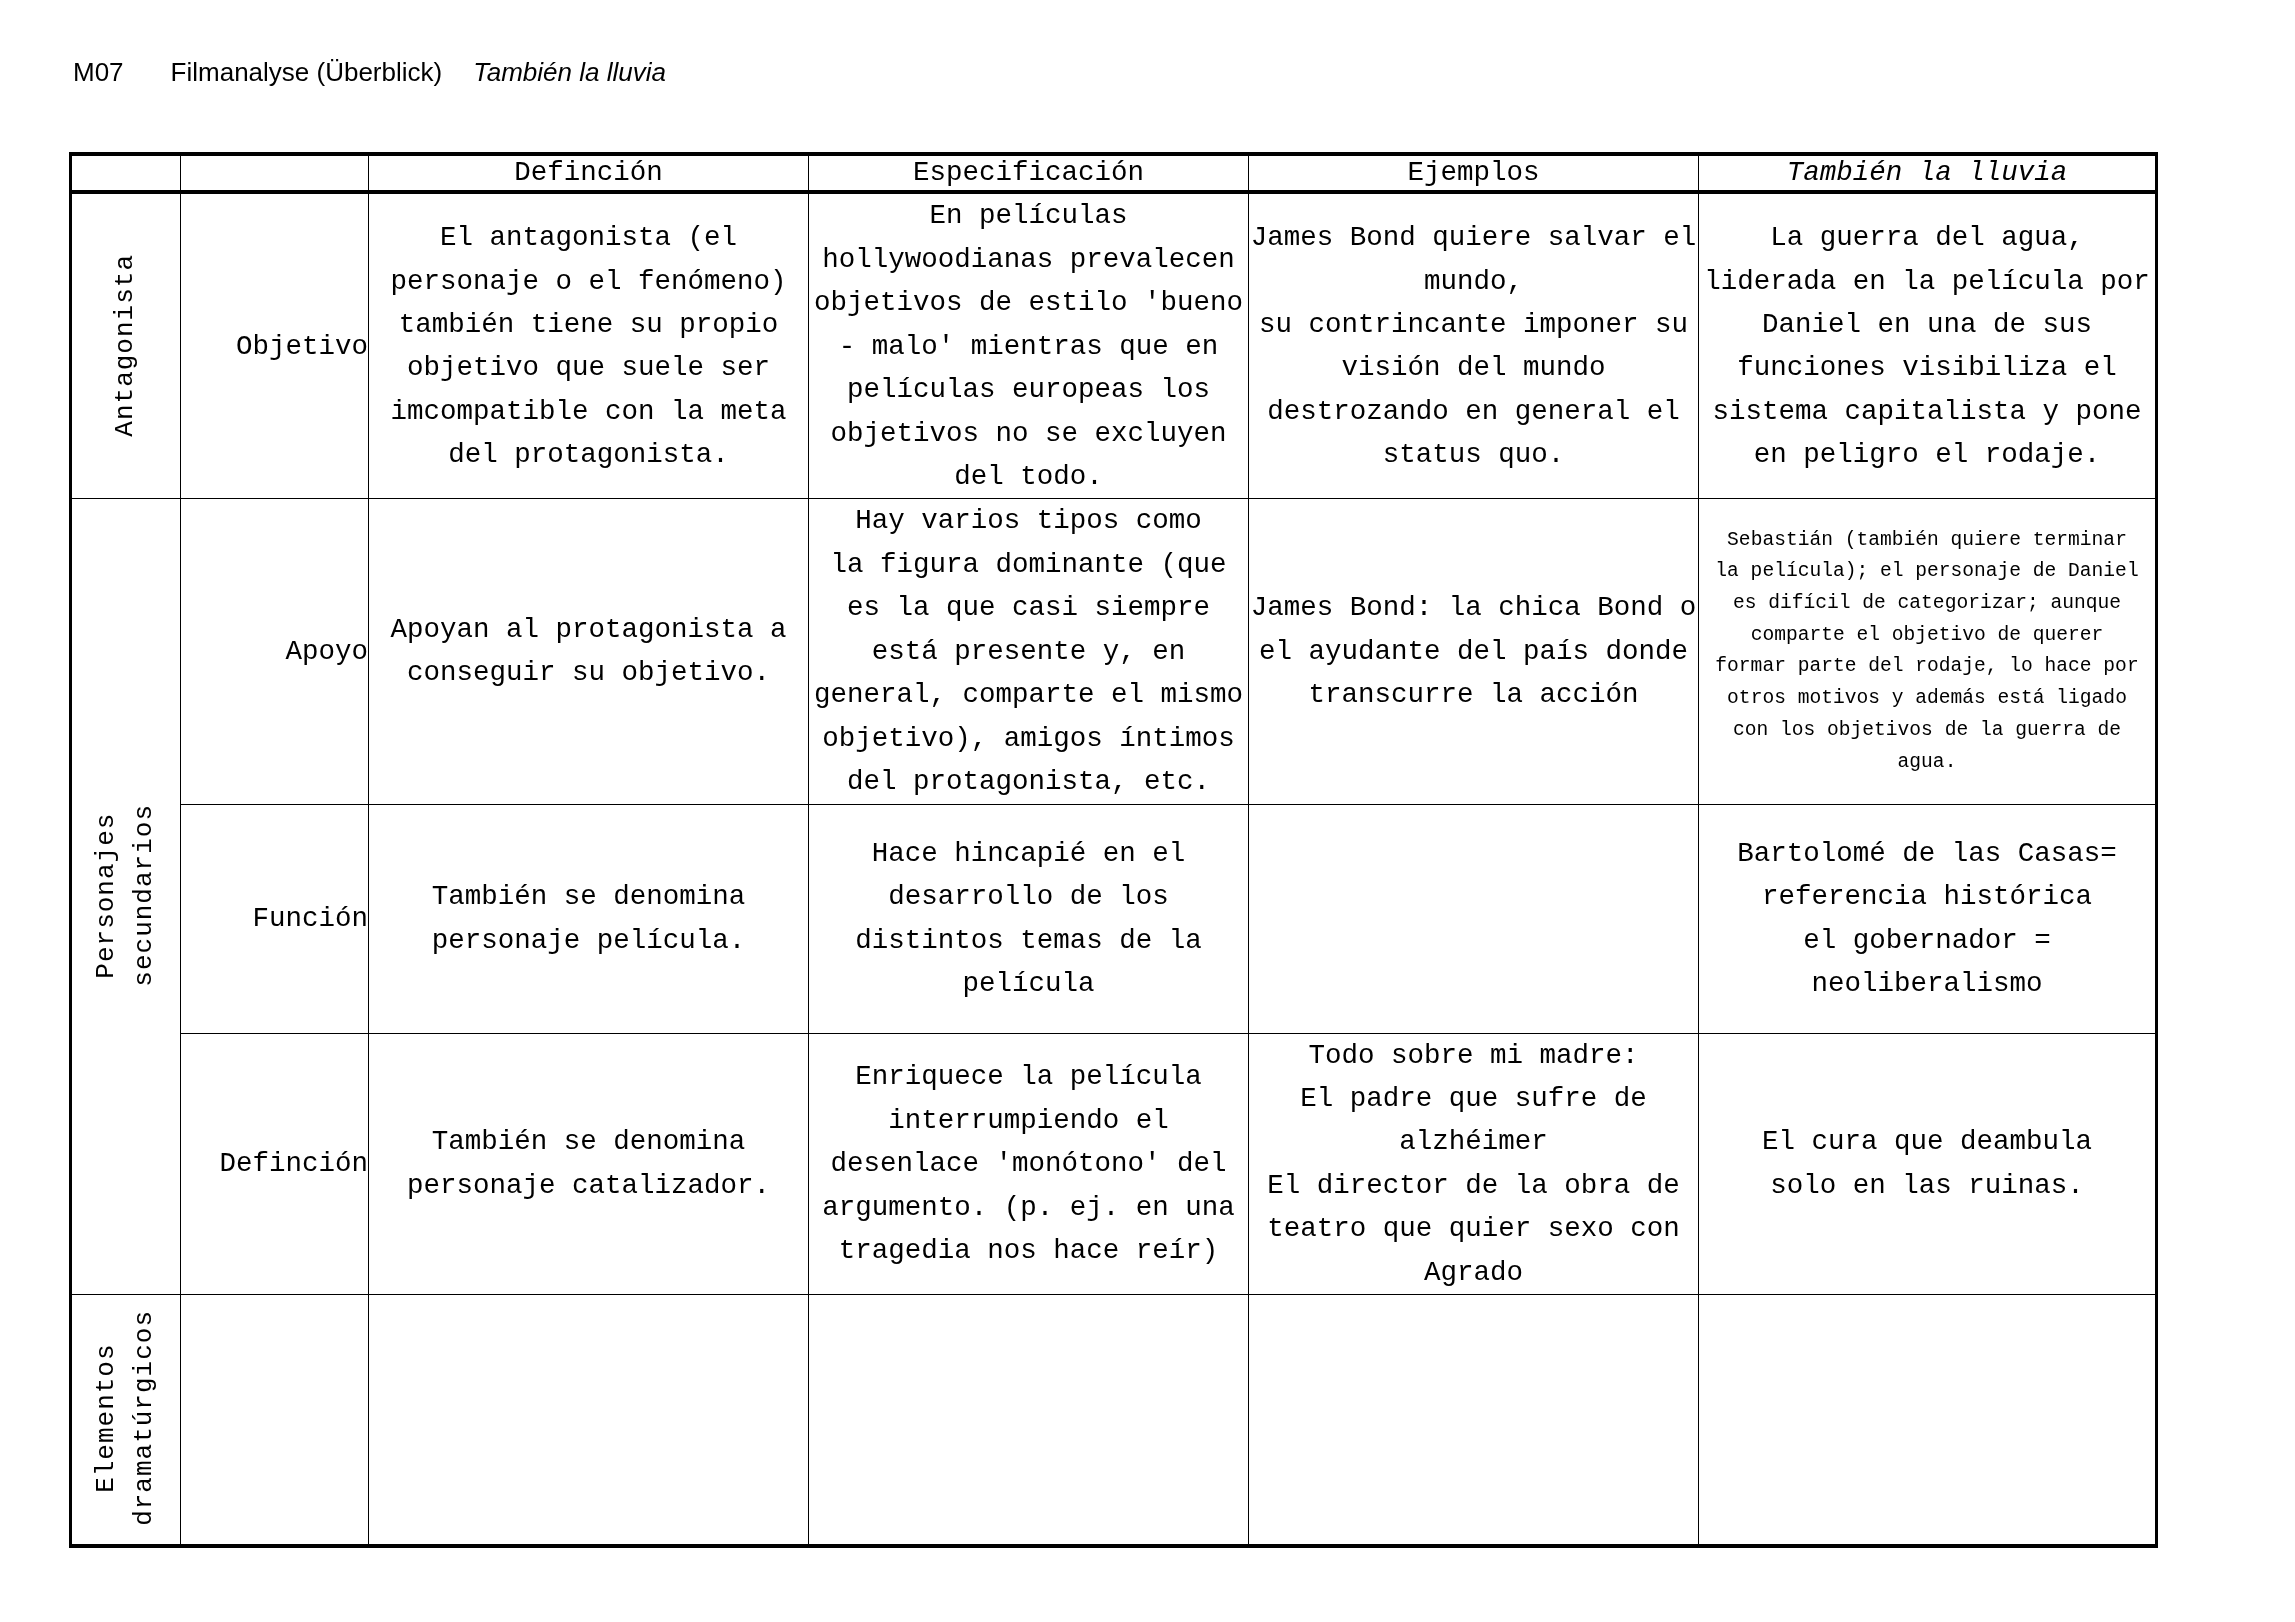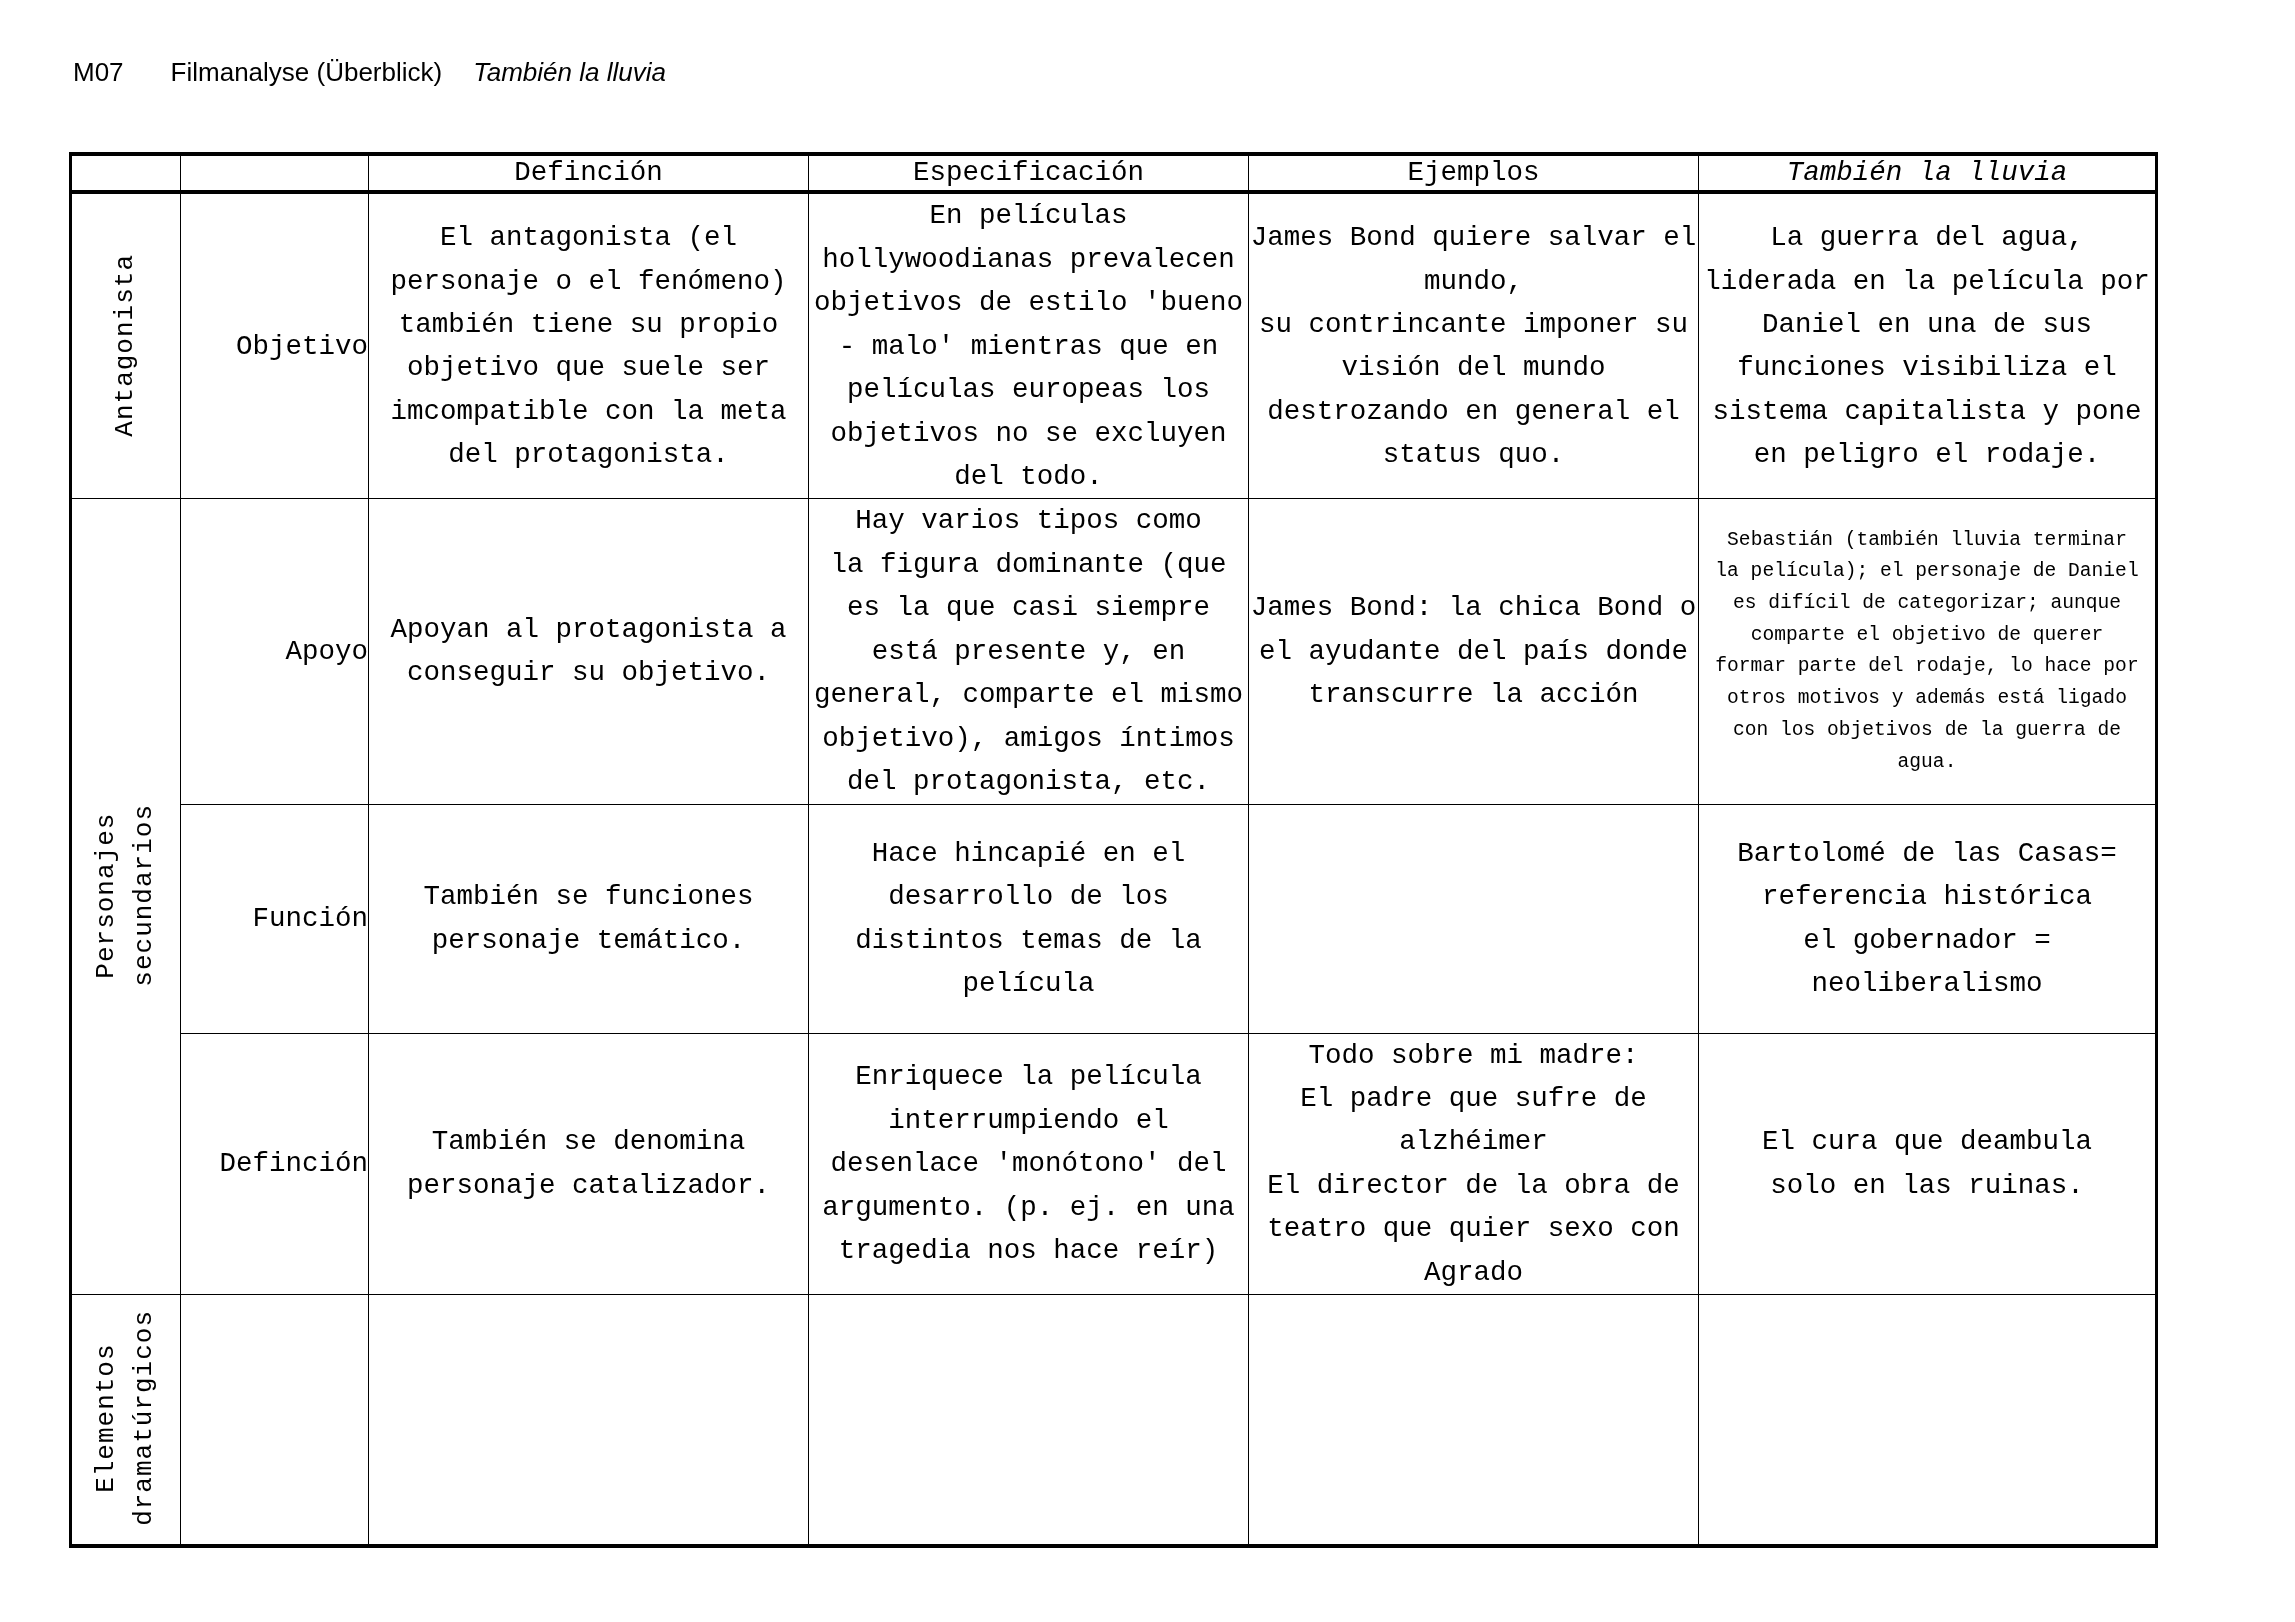--- a/index.html
+++ b/index.html
@@ -172,26 +172,26 @@
         <tr class="row-apoyo">
           <td class="cat-cell" rowspan="3">
             <span class="cat-rot">Personajes
 secundarios</span>
           </td>
           <td class="sub-cell">Apoyo</td>
           <td class="body-cell">Apoyan al protagonista a conseguir su objetivo.</td>
           <td class="body-cell">Hay varios tipos como
 la figura dominante (que es la que casi siempre está presente y, en general, comparte el mismo objetivo), amigos íntimos del protagonista, etc.</td>
           <td class="body-cell">James Bond: la chica Bond o el ayudante del país donde transcurre la acción</td>
-          <td class="body-cell small">Sebastián (también lluvia terminar la película); el personaje de Daniel es difícil de categorizar; aunque comparte el objetivo de querer formar parte del rodaje, lo hace por otros motivos y además está ligado con los objetivos de la guerra de agua.</td>
+          <td class="body-cell small">Sebastián (también quiere terminar la película); el personaje de Daniel es difícil de categorizar; aunque comparte el objetivo de querer formar parte del rodaje, lo hace por otros motivos y además está ligado con los objetivos de la guerra de agua.</td>
         </tr>
 
         <tr class="row-funcion">
           <td class="sub-cell">Función</td>
-          <td class="body-cell">También se funciones personaje temático.</td>
+          <td class="body-cell">También se denomina personaje película.</td>
           <td class="body-cell">Hace hincapié en el desarrollo de los distintos temas de la película</td>
           <td class="body-cell blank"></td>
           <td class="body-cell">Bartolomé de las Casas=
 referencia  histórica
 el gobernador =
 neoliberalismo</td>
         </tr>
 
         <tr class="row-especifico">
           <td class="sub-cell">Definción</td>

